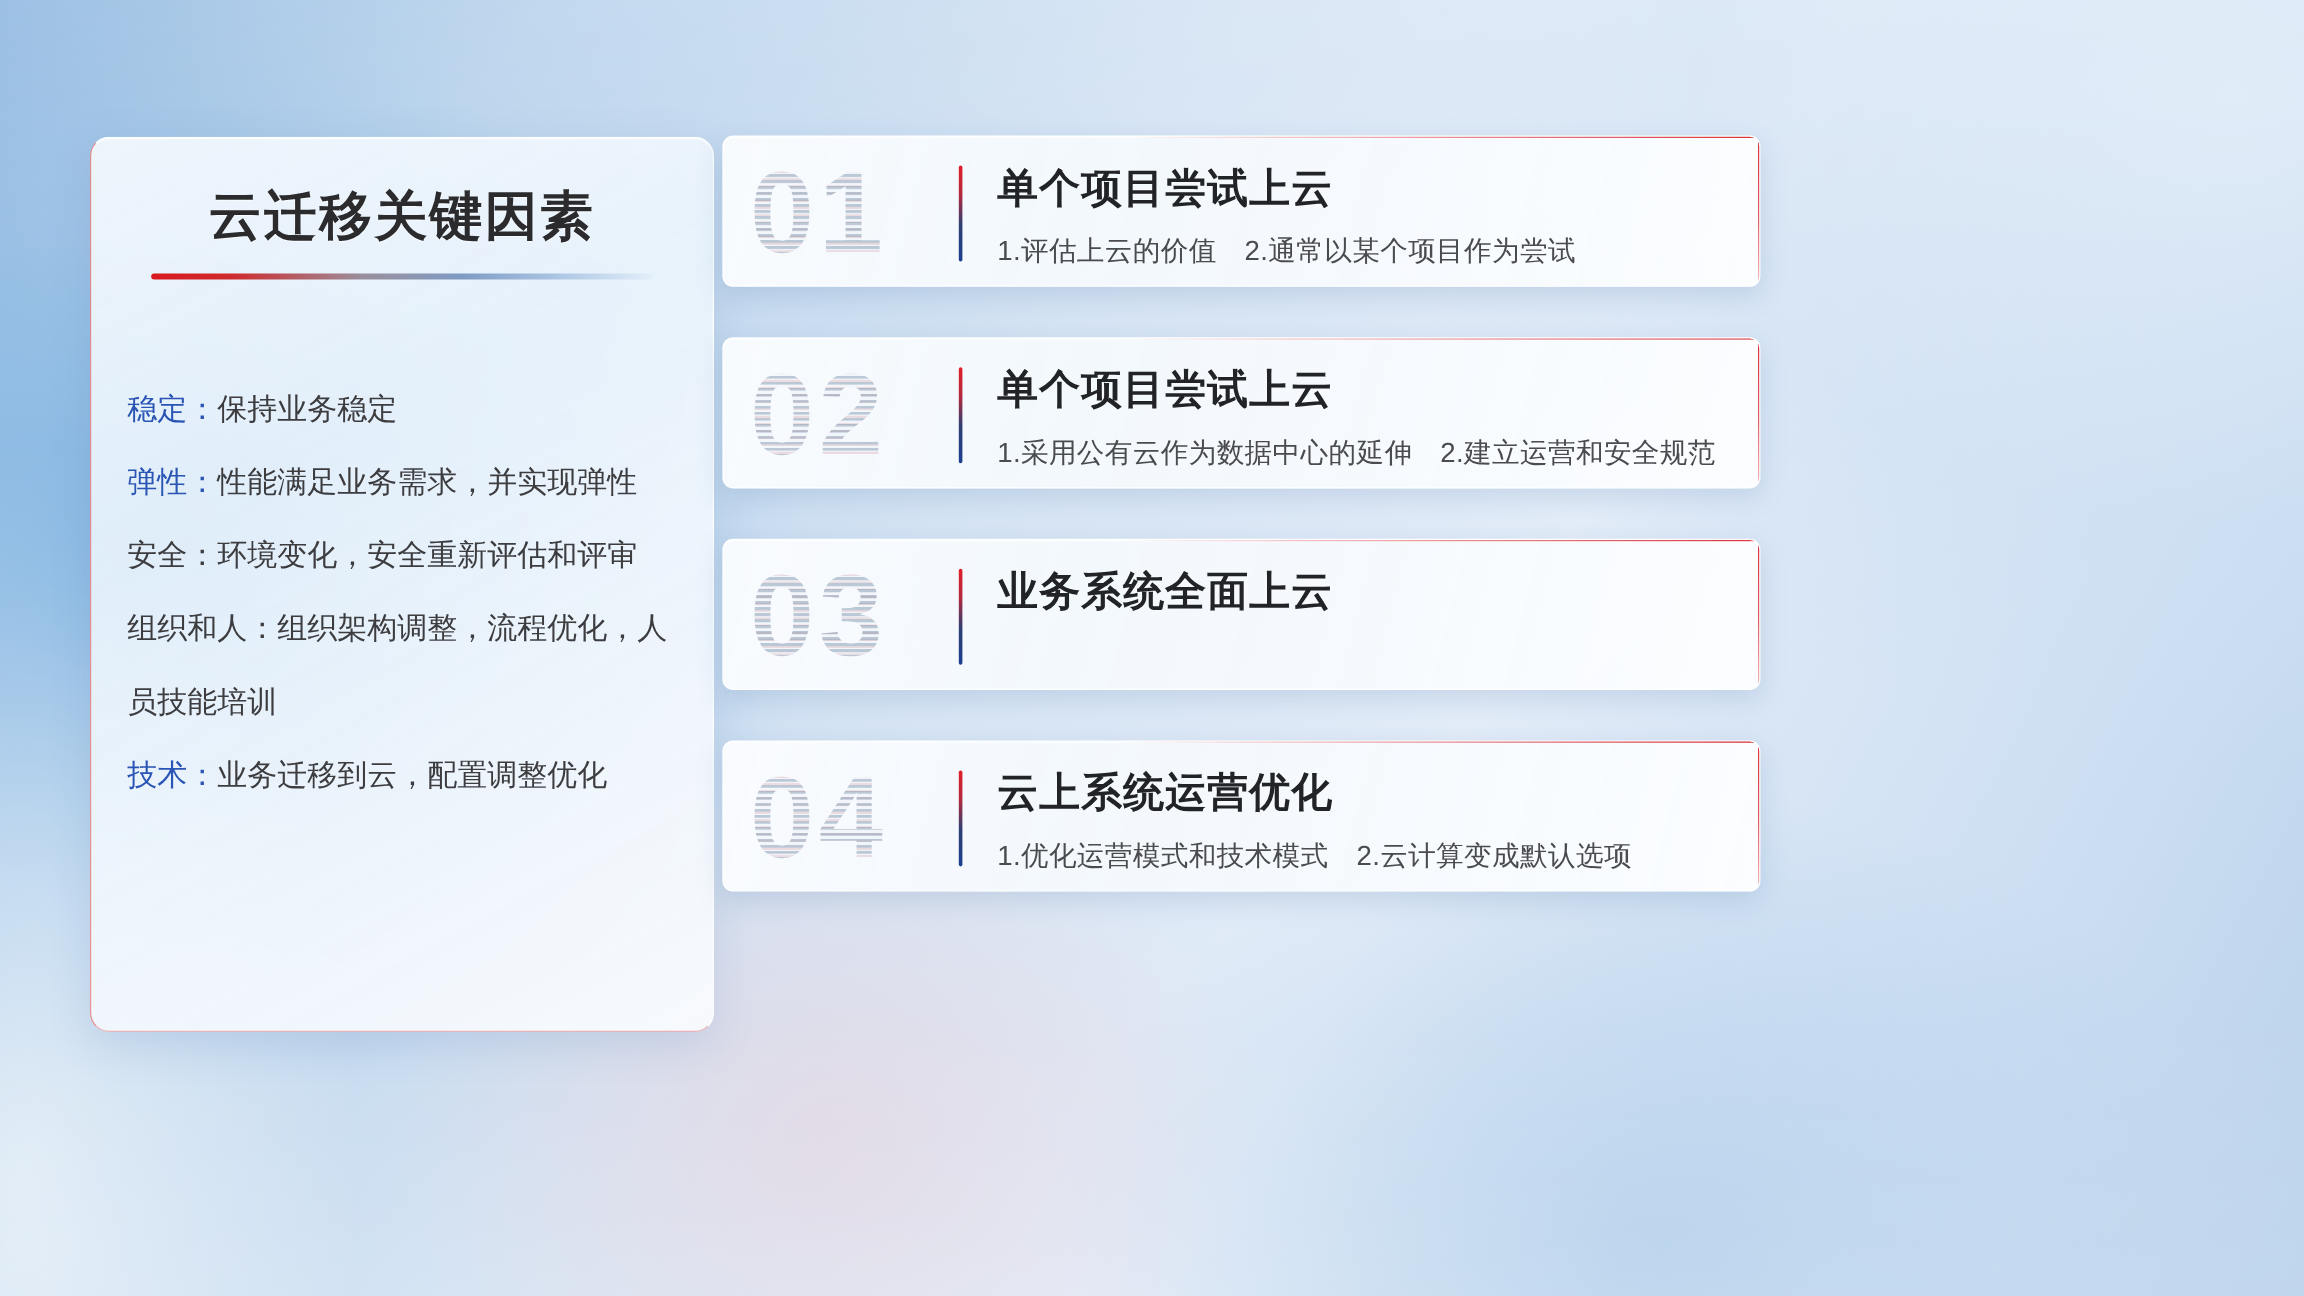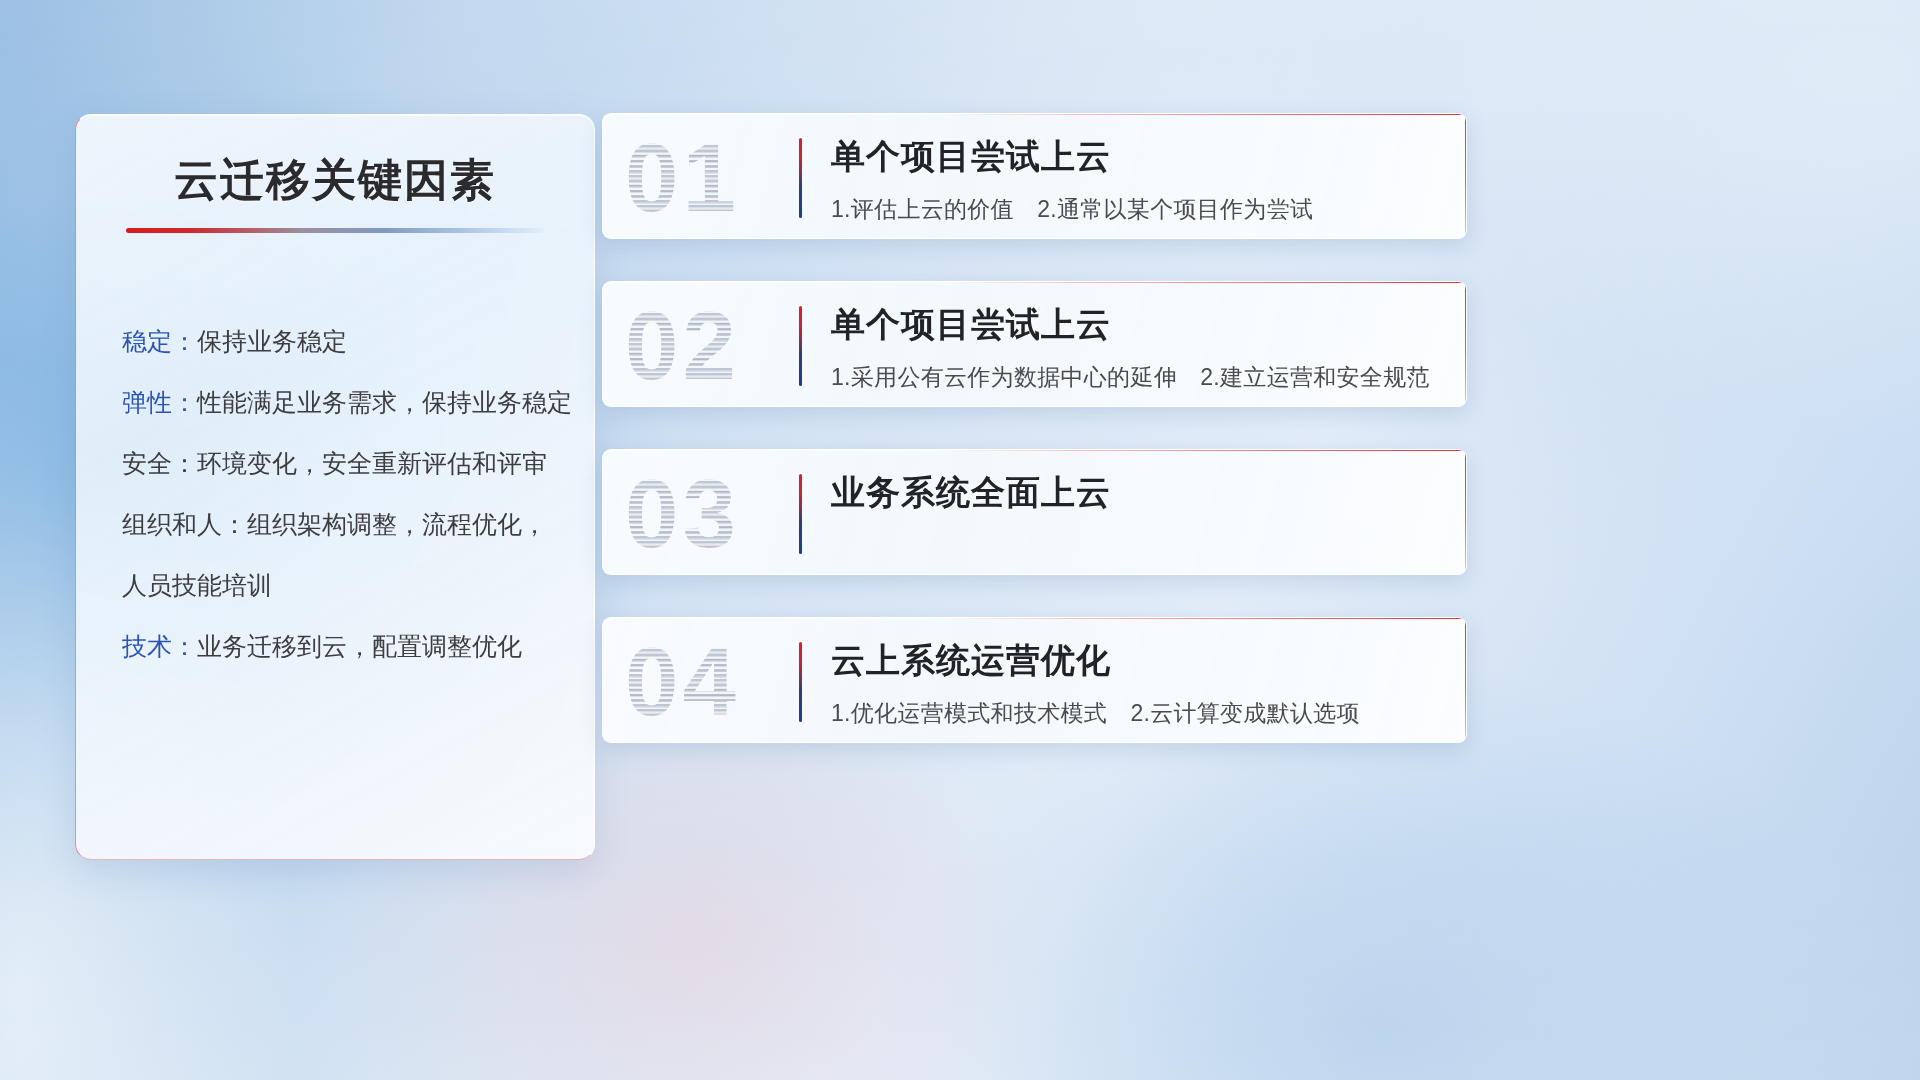--- a/index.html
+++ b/index.html
@@ -33,21 +33,21 @@
   }
   #panel-title{
     position:absolute;left:0;right:0;top:36px;text-align:center;
     font-size:44px;font-weight:bold;letter-spacing:2px;color:#2b2b2e;
     text-shadow:0 1px 1px rgba(255,255,255,.7);
   }
   #title-rule{
     position:absolute;left:50px;top:113px;width:418px;height:5px;border-radius:3px;
     background:linear-gradient(90deg,#d8191f 0%,#cf2a2d 16%,#9a8f9c 42%,#7f9bc4 62%,#a9c4e2 80%,rgba(200,219,238,.15) 100%);
   }
-  #factor-list{position:absolute;left:46px;right:24px;top:196px;}
+  #factor-list{position:absolute;left:30px;right:24px;top:196px;}
   .factor{
     font-size:25px;line-height:61px;color:#3d3d40;white-space:nowrap;
   }
   .factor .k{font-weight:normal;}
   .factor.blue .k{color:#2a55b4;}
   .factor.dark .k{color:#3d3d40;margin-top:44px;}
   .factor .v{color:#3d3d40;}
   .factor.wrap{white-space:normal;line-height:61px;}
 
   
@@ -103,21 +103,21 @@
   <div class="bglayer b5"></div>
   <div class="bglayer b6"></div>
   <div class="bglayer b7"></div>
 </div>
 
 <div id="left-panel">
   <div id="panel-title">云迁移关键因素</div>
   <div id="title-rule"></div>
   <div id="factor-list">
       <div class="factor blue"><span class="k">稳定：</span><span class="v">保持业务稳定</span></div>
-      <div class="factor blue"><span class="k">弹性：</span><span class="v">性能满足业务需求，保持业务稳定</span></div>
+      <div class="factor blue"><span class="k">弹性：</span><span class="v">性能满足业务需求，并实现弹性</span></div>
       <div class="factor dark"><span class="k">安全：</span><span class="v">环境变化，安全重新评估和评审</span></div>
       <div class="factor dark wrap"><span class="k">组织和人：</span><span class="v">组织架构调整，流程优化，人员技能培训</span></div>
       <div class="factor blue"><span class="k">技术：</span><span class="v">业务迁移到云，配置调整优化</span></div>
     </div>
 </div>
 
 <div id="cards">
     <div class="card">
       <div class="card-num-shadow">01</div>
       <div class="card-num">01</div>

